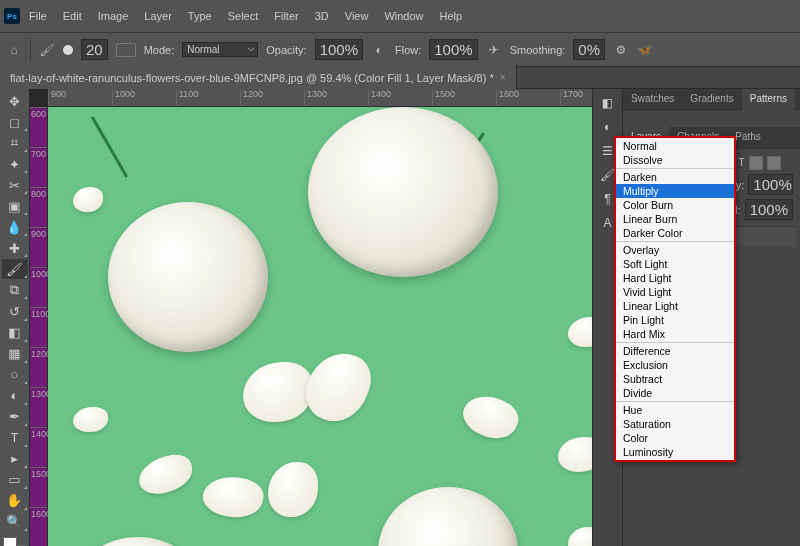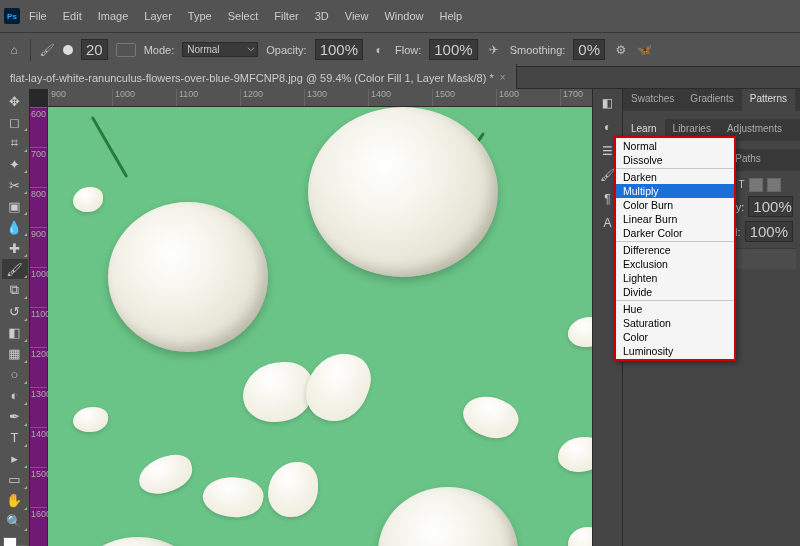--- a/index.html
+++ b/index.html
@@ -192,25 +192,20 @@
     <div class="ico">A</div>
   </div>
 
   <div class="panels">
     <div class="tabset">
       <div class="ptab">Swatches</div>
       <div class="ptab">Gradients</div>
       <div class="ptab act">Patterns</div>
     </div>
     <div class="panelbody" style="height:4px"></div>
-    <div class="tabset">
-      <div class="ptab act">Learn</div>
-      <div class="ptab">Libraries</div>
-      <div class="ptab">Adjustments</div>
-    </div>
     <div class="panelbody" style="height:4px"></div>
     <div class="tabset">
       <div class="ptab act">Layers</div>
       <div class="ptab">Channels</div>
       <div class="ptab">Paths</div>
     </div>
     <div class="panelbody wide">
       <div class="layerrow">
         <span style="font-size:10px">🔍</span>
         <div class="sel">Kind</div>
@@ -250,23 +245,32 @@
       <div class="itm">Dissolve</div>
     </div>
     <div class="grp">
       <div class="itm">Darken</div>
       <div class="itm sel-itm">Multiply</div>
       <div class="itm">Color Burn</div>
       <div class="itm">Linear Burn</div>
       <div class="itm">Darker Color</div>
     </div>
     <div class="grp">
+      <div class="itm">Overlay</div>
+      <div class="itm">Soft Light</div>
+      <div class="itm">Hard Light</div>
+      <div class="itm">Vivid Light</div>
+      <div class="itm">Linear Light</div>
+      <div class="itm">Pin Light</div>
+      <div class="itm">Hard Mix</div>
+    </div>
+    <div class="grp">
       <div class="itm">Difference</div>
       <div class="itm">Exclusion</div>
-      <div class="itm">Lighten</div>
+      <div class="itm">Subtract</div>
       <div class="itm">Divide</div>
     </div>
     <div class="grp">
       <div class="itm">Hue</div>
       <div class="itm">Saturation</div>
       <div class="itm">Color</div>
       <div class="itm">Luminosity</div>
     </div>
   </div>
 

